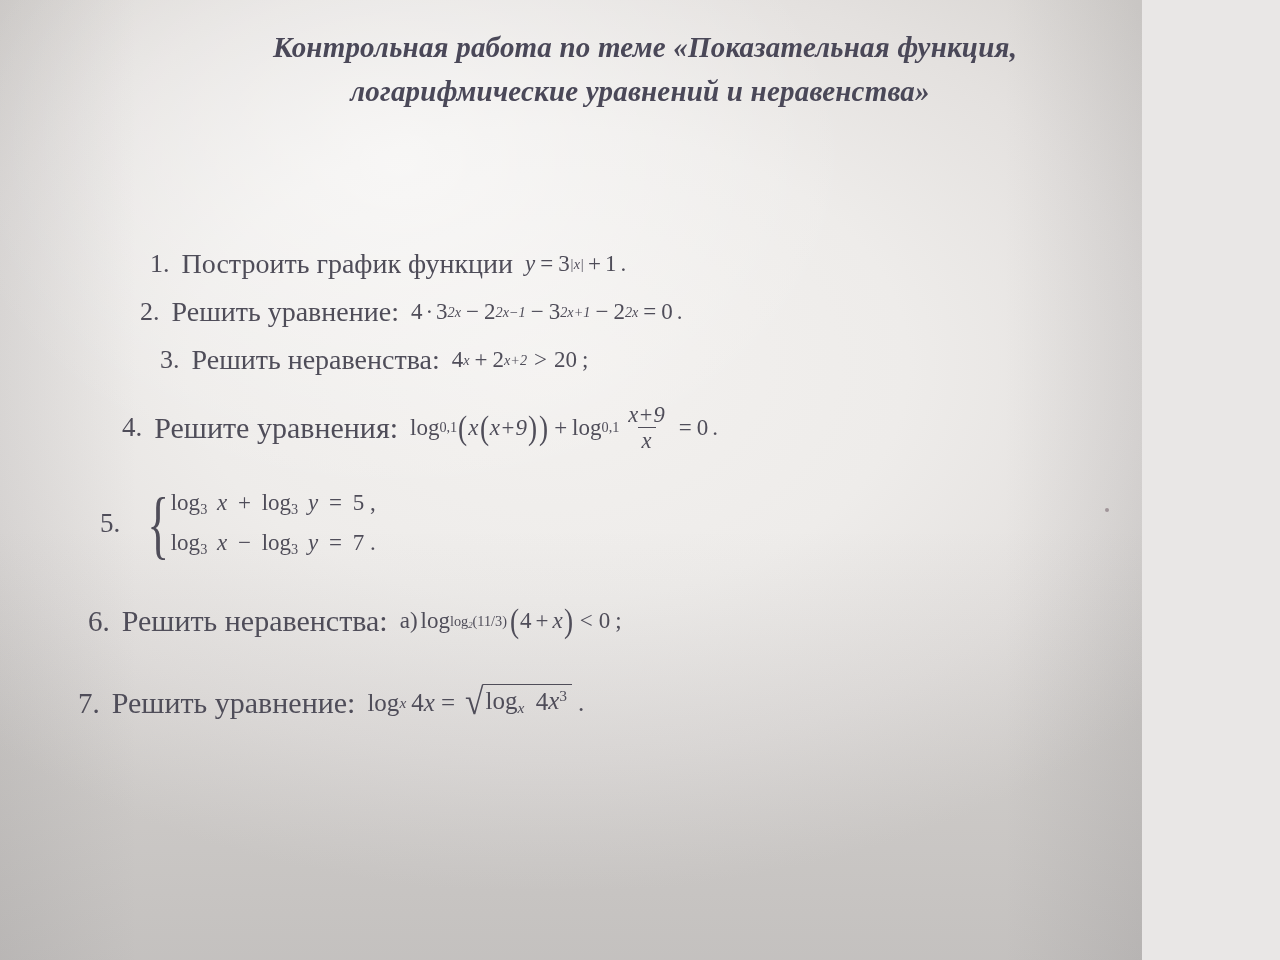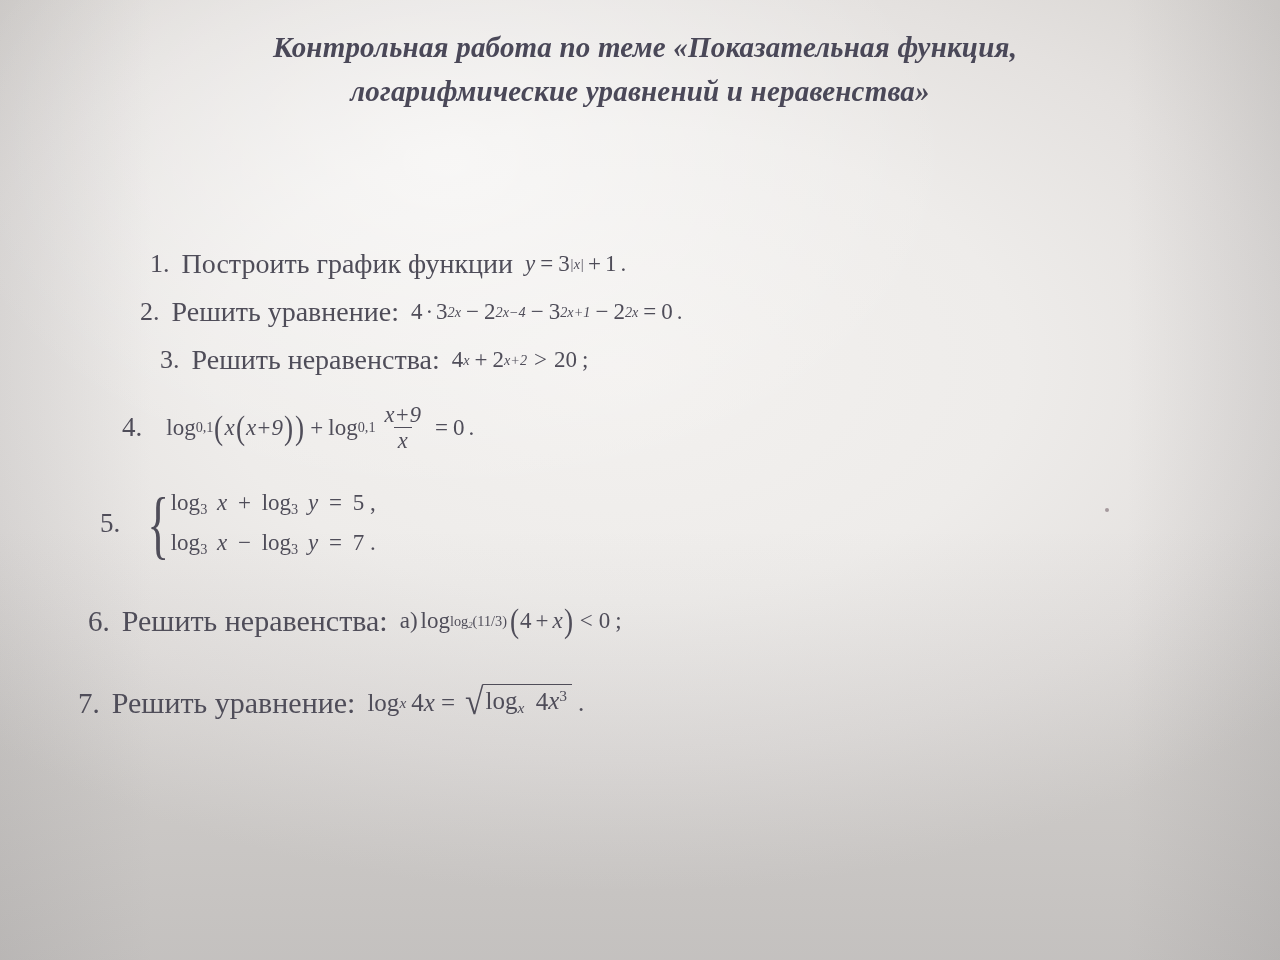--- a/index.html
+++ b/index.html
@@ -10,21 +10,21 @@
     width: 1280px;
     height: 960px;
     overflow: hidden;
     background: #e9e7e6;
     font-family: "Liberation Serif", serif;
   }
 
   
   .sheet {
     position: relative;
-    width: 1280px;
+    width: 1142px;
     height: 960px;
     background:
       radial-gradient(ellipse 70% 55% at 48% 38%, #f3f1ef 0%, #eeecea 45%, #e4e1df 75%, #d8d5d2 100%);
     overflow: hidden;
   }
   .sheet::before {
     
     content: "";
     position: absolute;
     left: -5%; top: -18%;
@@ -231,21 +231,21 @@
       <div class="task" id="task-2">
         <span class="num">2.</span>
         <span class="txt">Решить уравнение:</span>
         <span class="math">
           <span class="rm">4</span>
           <span class="rm" style="margin:0 3px">·</span>
           <span class="rm">3</span>
             <sup>2x</sup>
           <span class="rm" style="margin:0 5px">−</span>
           <span class="rm">2</span>
-            <sup>2x−4</sup>
+            <sup>2x−1</sup>
           <span class="rm" style="margin:0 5px">−</span>
           <span class="rm">3</span>
             <sup>2x+1</sup>
           <span class="rm" style="margin:0 5px">−</span>
           <span class="rm">2</span>
             <sup>2x</sup>
           <span class="rm" style="margin:0 5px">=</span>
           <span class="rm">0</span>
           <span class="rm" style="margin-left:4px">.</span>
         </span>
@@ -261,20 +261,21 @@
           <span class="rm">2</span>
             <sup>x+2</sup>
           <span class="rm" style="margin:0 7px">&gt;</span>
           <span class="rm">20</span>
           <span class="rm" style="margin-left:5px">;</span>
         </span>
       </div>
 
       <div class="task" id="task-4">
         <span class="num">4.</span>
+        <span class="txt">Решите уравнения:</span>
         <span class="math">
           <span class="rm">log</span>
             <sub class="rm">0,1</sub>
           <span class="bigp">(</span>
           <span>x</span>
           <span class="bigp">(</span>
           <span>x+9</span>
           <span class="bigp">)</span>
           <span class="bigp">)</span>
           <span class="rm" style="margin:0 5px">+</span>

